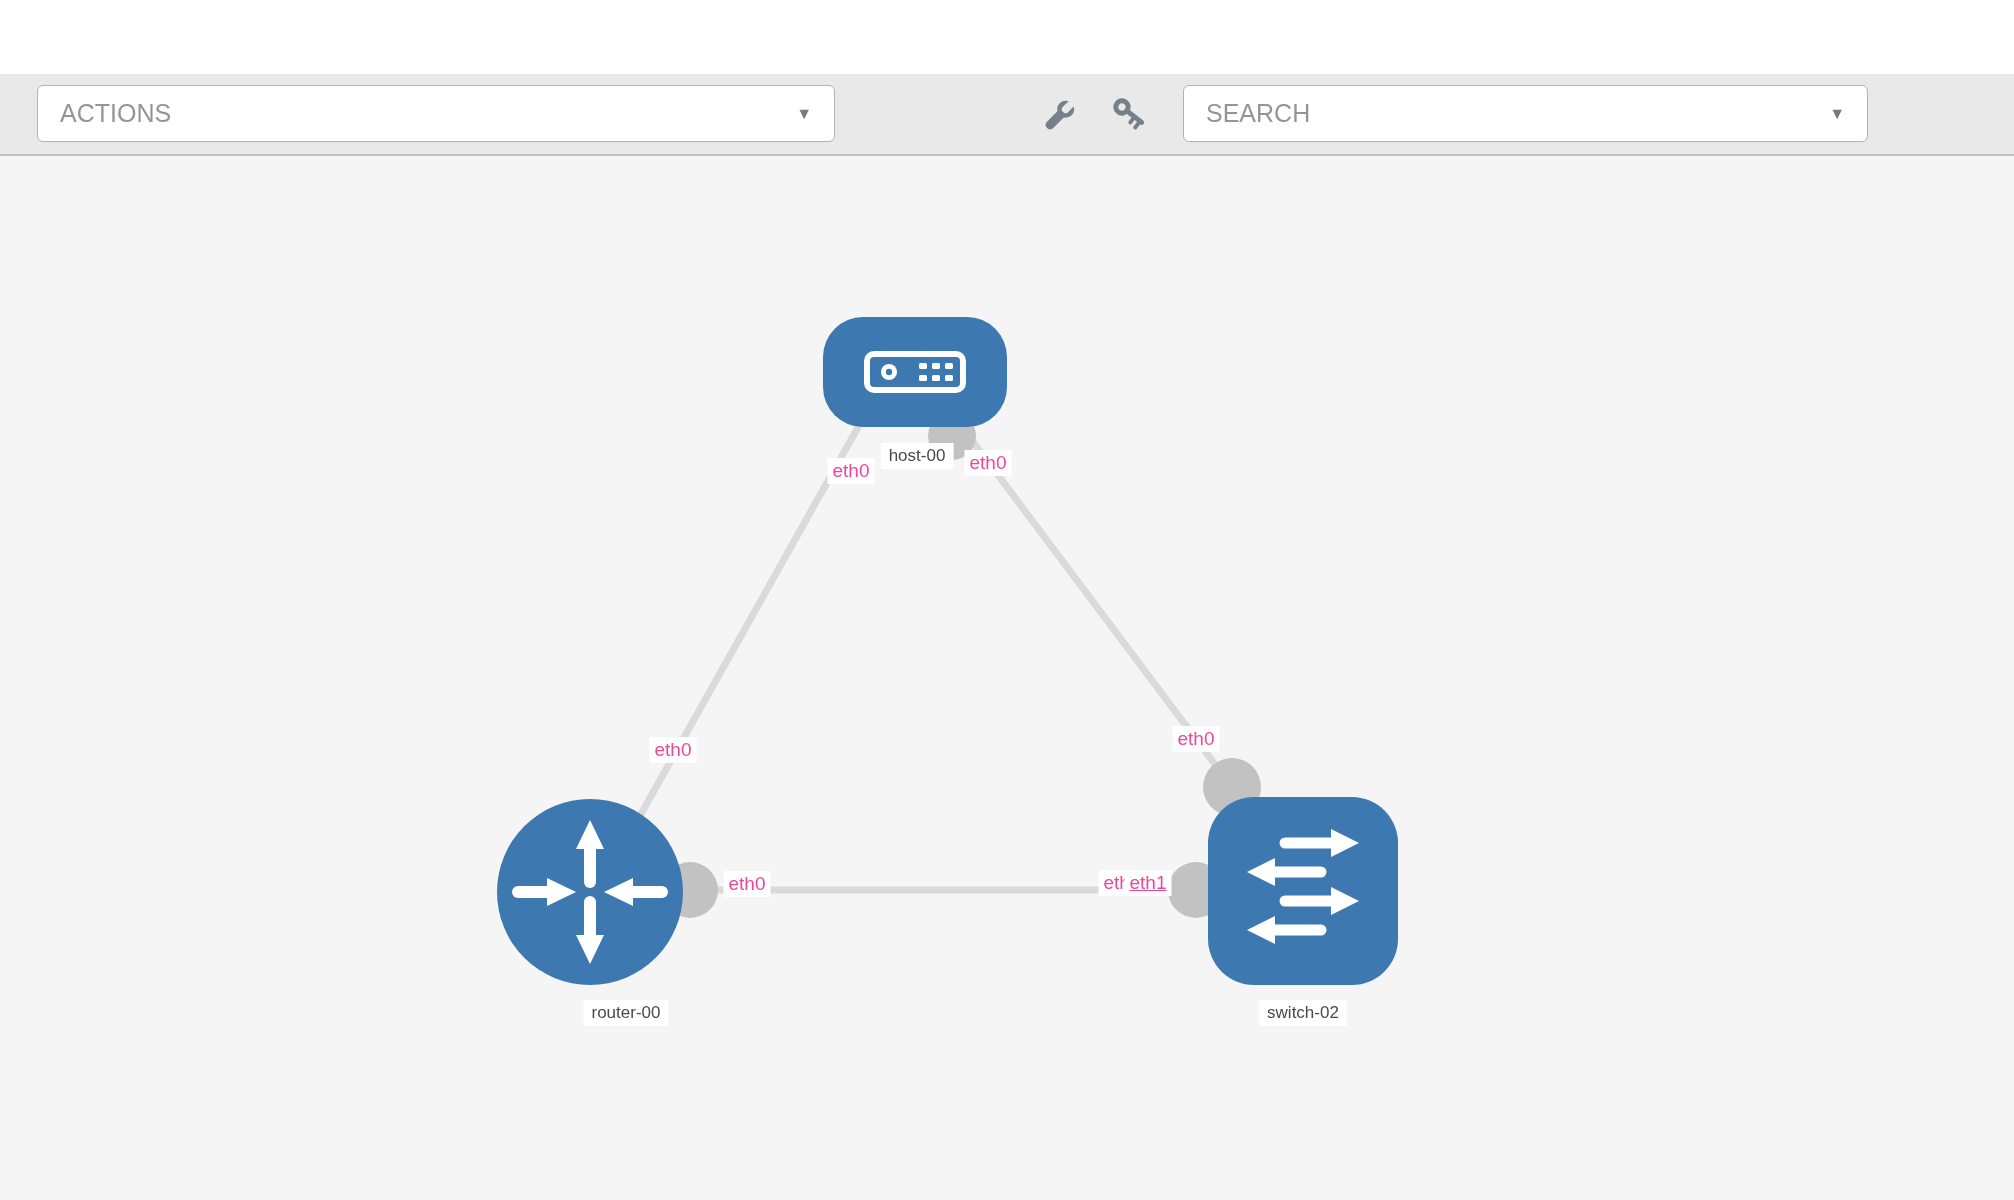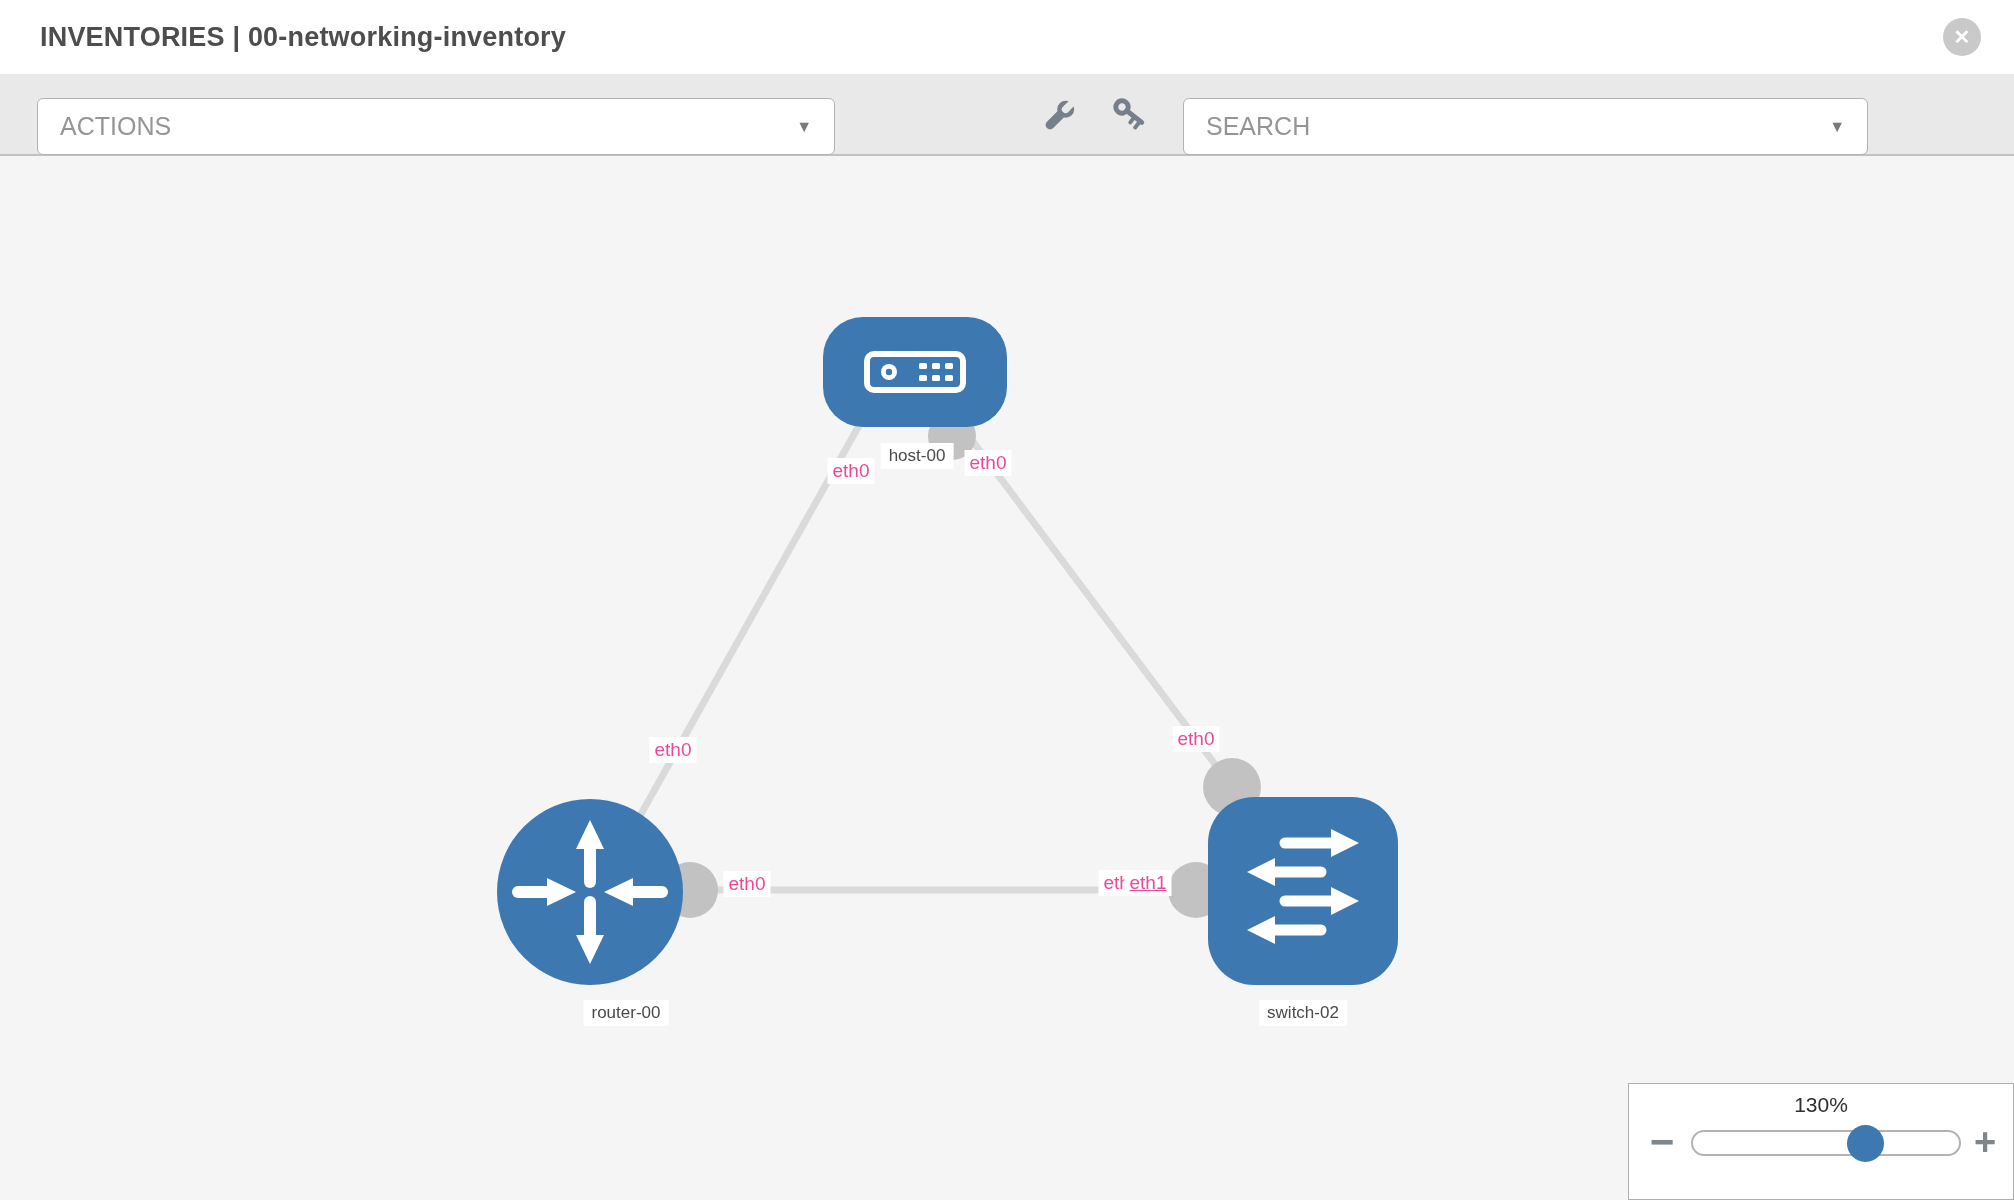--- a/index.html
+++ b/index.html
@@ -12,21 +12,21 @@
     font-size: 27px; font-weight: 700; color: #4d4d4d; letter-spacing: .2px; }
   .close-button { position: absolute; right: 33px; top: 18px; width: 38px; height: 38px;
     border-radius: 50%; background: #c9c9c9; color: #fff; display: flex; align-items: center;
     justify-content: center; font-size: 20px; font-weight: 700; cursor: pointer; line-height: 1; }
 
   
   .toolbar { position: absolute; top: 74px; left: 0; width: 2014px; height: 82px;
     background: #e9e9e9; border-bottom: 2px solid #c1c1c1; }
   .select-box { position: absolute; top: 11px; height: 57px; background: #fff;
     border: 1px solid #b3b3b3; border-radius: 6px; display: flex; align-items: center;
-    padding: 0 22px; color: #959595; font-size: 25px; cursor: pointer; margin-top: 13px; }
+    padding: 0 22px; color: #959595; font-size: 25px; cursor: pointer; }
   .actions { left: 37px; width: 798px; }
   .search  { left: 1183px; width: 685px; }
   .caret { margin-left: auto; color: #7a7a7a; font-size: 16px; }
   .tool-icons { position: absolute; left: 1042px; top: 0; height: 80px;
     display: flex; align-items: center; gap: 34px; }
   .icon-btn { width: 36px; height: 36px; display: flex; align-items: center;
     justify-content: center; cursor: pointer; }
 
   
   .canvas { position: absolute; top: 156px; left: 0; width: 2014px; height: 1044px;
@@ -61,26 +61,20 @@
   .zoom-track { position: absolute; left: 62px; top: 46px; width: 270px; height: 26px;
     background: #fff; border: 2px solid #b3b3b3; border-radius: 14px; cursor: pointer; }
   .zoom-knob { position: absolute; left: 154px; top: -7px; width: 37px; height: 37px;
     border-radius: 50%; background: #3d79b0; cursor: grab; }
 </style>
 </head>
 <body>
 
 <div class="app">
 
-  <div class="header">
-    <div class="page-title">INVENTORIES | 00-networking-inventory</div>
-    <div class="close-button">
-      <span>✕</span>
-    </div>
-  </div>
 
   <div class="toolbar">
     <div class="select-box actions">
       <span>ACTIONS</span>
       <span class="caret">▼</span>
     </div>
 
     <div class="tool-icons">
       <div class="icon-btn">
         <svg width="36" height="36" viewBox="0 0 36 36">
@@ -175,27 +169,15 @@
     <div class="chip if-label if-router-top">eth0</div>
     <div class="chip if-label if-switch-top">eth0</div>
     <div class="chip if-label if-router-right">eth0</div>
     <div class="chip if-label if-switch-back">eth0</div>
     <div class="chip if-label if-switch-front">eth1</div>
 
     <div class="chip node-label lbl-host">host-00</div>
     <div class="chip node-label lbl-router">router-00</div>
     <div class="chip node-label lbl-switch">switch-02</div>
 
-    <div class="zoom-panel">
-      <div class="zoom-level">130%</div>
-      <div class="zoom-out">
-        <span>−</span>
-      </div>
-      <div class="zoom-track">
-        <div class="zoom-knob"></div>
-      </div>
-      <div class="zoom-in">
-        <span>+</span>
-      </div>
-    </div>
   </div>
 
 </div>
 
 </body></html>

